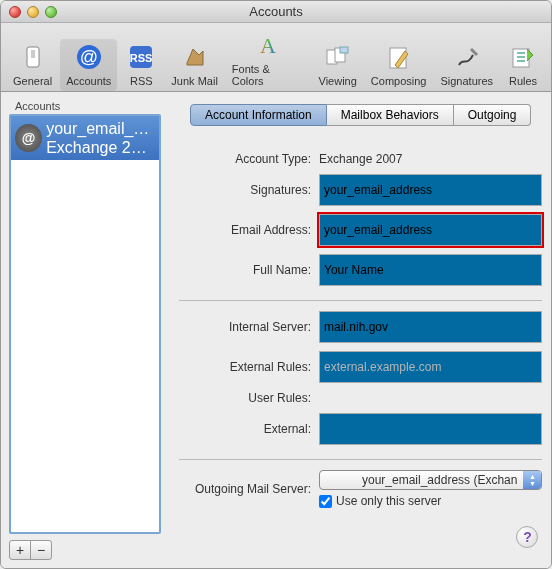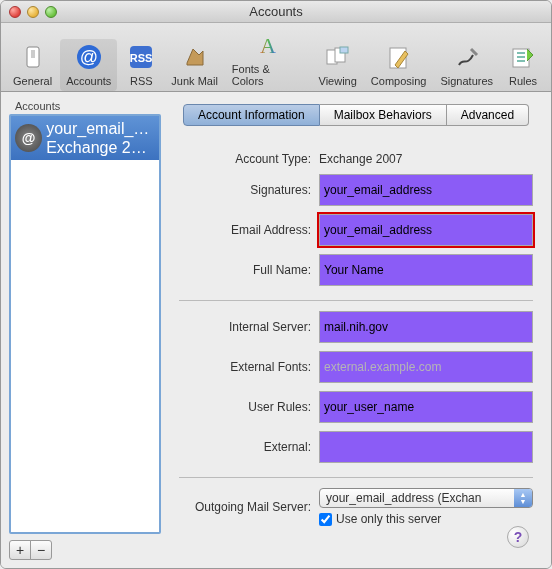--- a/index.html
+++ b/index.html
@@ -152,34 +152,34 @@
 .form-val {
   flex:1;
   font-size: 12px;
   color: #333;
 }
 input.txt {
   width: 100%;
   padding: 8px 4px;
   font-size: 12px;
   border: 1px solid #aaa;
-  background: #8b5cf6;
+  background: #0369a1;
 }
 input.txt::placeholder { color: #b5b5b5; }
 .highlighted {
   outline: 2px solid #d60000;
   outline-offset: 0px;
 }
 .sep { border: none; border-top: 1px solid #bbb; margin: 14px 0 10px 0; }
 
 .select-wrap {
   display:flex; align-items:flex-start; gap:0;
   border:1px solid #8a8a8a; border-radius:4px;
   background: linear-gradient(#fefefe,#e8e8e8);
-  width: 100%; overflow:hidden;
+  width: 100%; overflow:hidden;padding-left:36px;
 }
 .select-text { flex:1; padding: 2px 6px; font-size:12px; white-space:nowrap; overflow:hidden; text-overflow:ellipsis; }
 .select-arrows {
   width:18px; align-self:stretch;
   background: linear-gradient(#a8c8f4,#5e8ed6);
   display:flex; flex-direction:column; align-items:center; justify-content:center;
   color:#fff; font-size:7px; line-height:7px;
 }
 
 .chk-row { margin-top:4px; display:flex; align-items:flex-end; gap:4px; }
@@ -313,21 +313,21 @@
       <div class="sidebar-footer">
         <div class="sq-btn">+</div>
         <div class="sq-btn">−</div>
       </div>
     </div>
 
     <div class="main" style="position:relative;">
       <div class="tabs">
         <div class="tab selected">Account Information</div>
         <div class="tab">Mailbox Behaviors</div>
-        <div class="tab">Advanced</div>
+        <div class="tab">Outgoing</div>
       </div>
 
       <div class="form">
         <div class="form-row">
           <div class="form-label">Account Type:</div>
           <div class="form-val">Exchange 2007</div>
         </div>
         <div class="form-row">
           <div class="form-label">Signatures:</div>
           <div class="form-val"><input class="txt" value="your_email_address" style=""></div>
@@ -341,26 +341,25 @@
           <div class="form-val"><input class="txt" value="Your Name" style=""></div>
         </div>
 
         <hr class="sep">
 
         <div class="form-row">
           <div class="form-label">Internal Server:</div>
           <div class="form-val"><input class="txt" value="mail.nih.gov" style=""></div>
         </div>
         <div class="form-row">
-          <div class="form-label">External Fonts:</div>
+          <div class="form-label">External Rules:</div>
           <div class="form-val"><input class="txt" placeholder="external.example.com" style=""></div>
         </div>
         <div class="form-row">
           <div class="form-label">User Rules:</div>
-          <div class="form-val"><input class="txt" value="your_user_name" style=""></div>
         </div>
         <div class="form-row">
           <div class="form-label">External:</div>
           <div class="form-val"><input class="txt" type="password" value="" style=""></div>
         </div>
 
         <hr class="sep">
 
         <div class="form-row">
           <div class="form-label">Outgoing Mail Server:</div>

